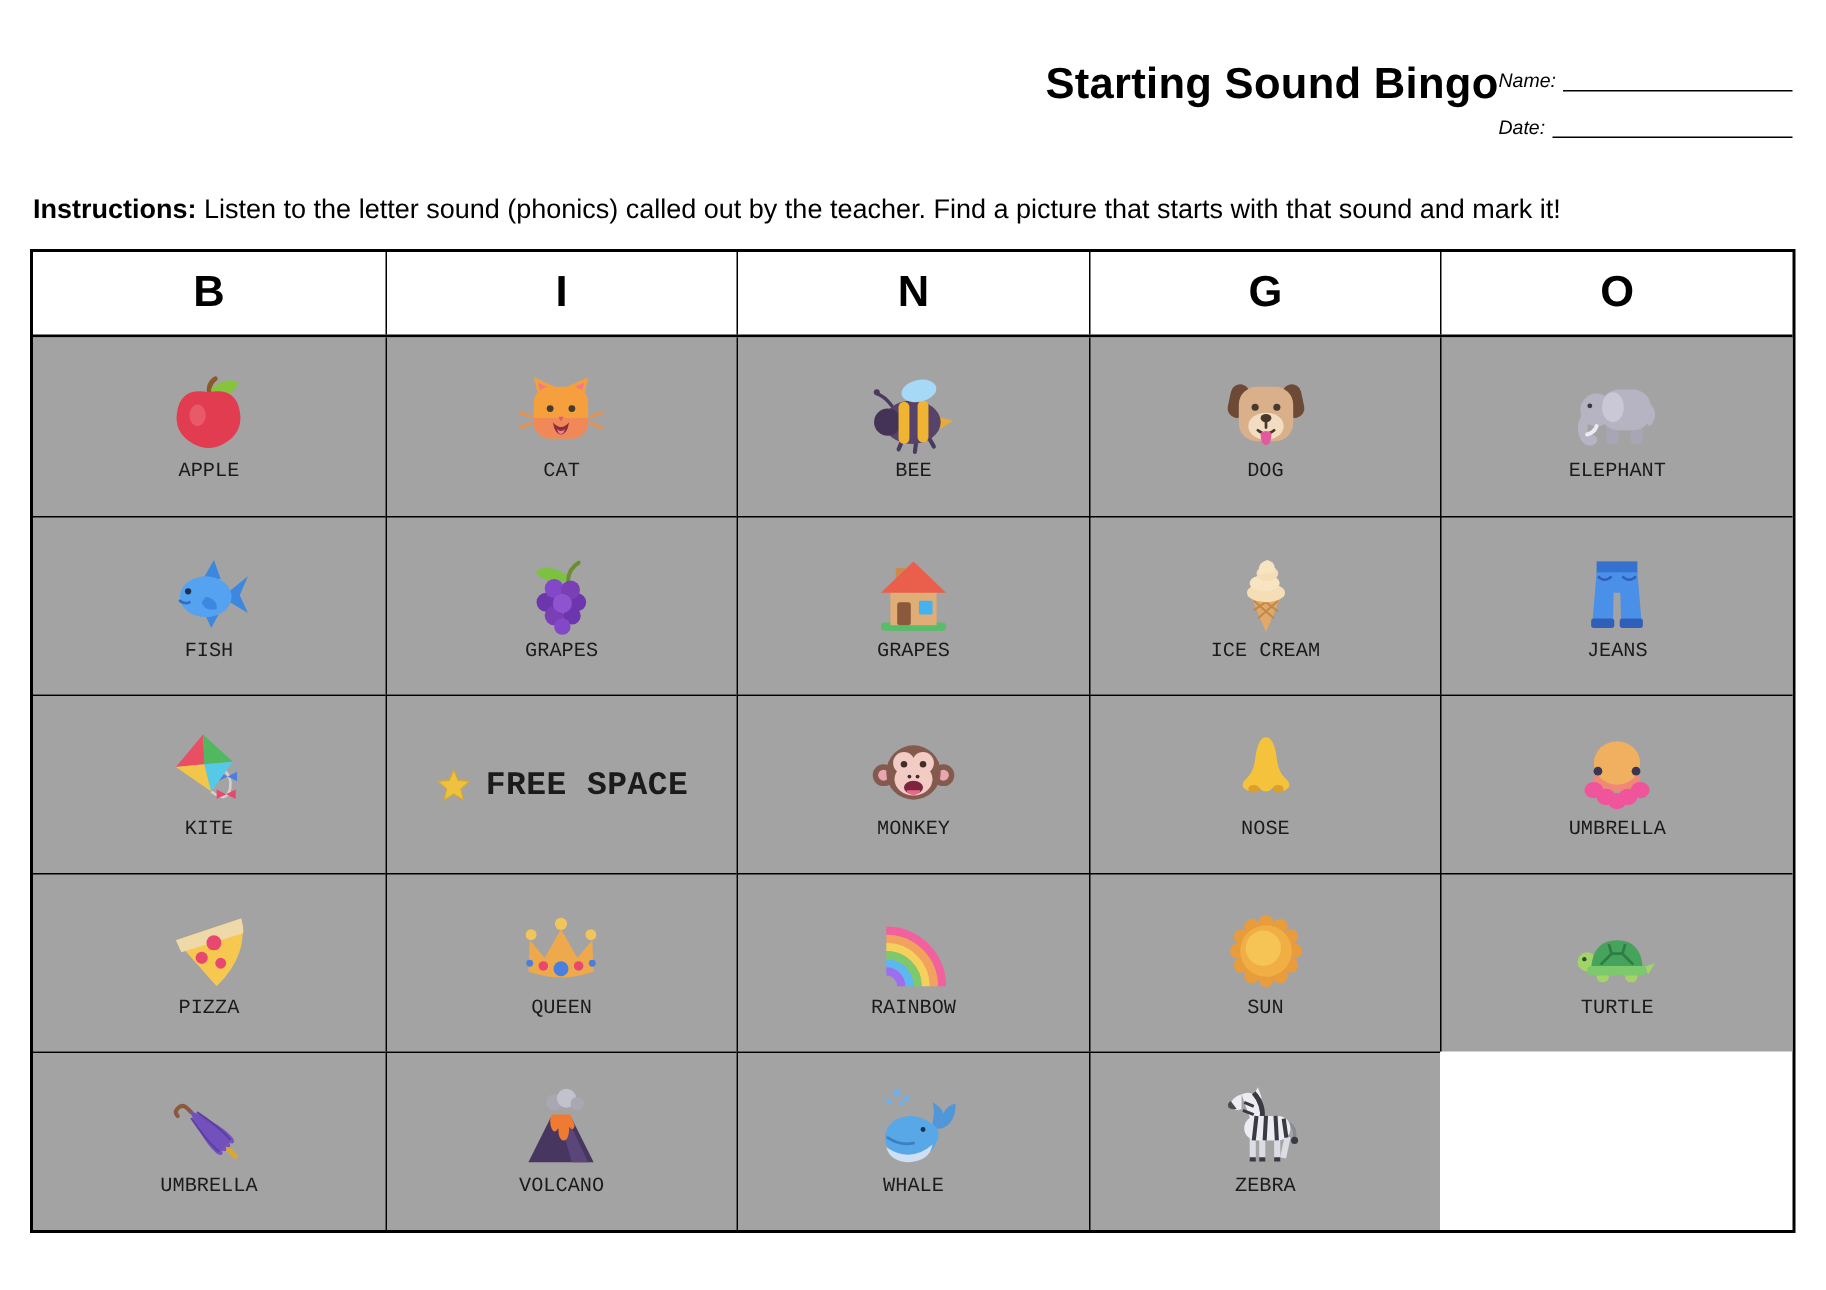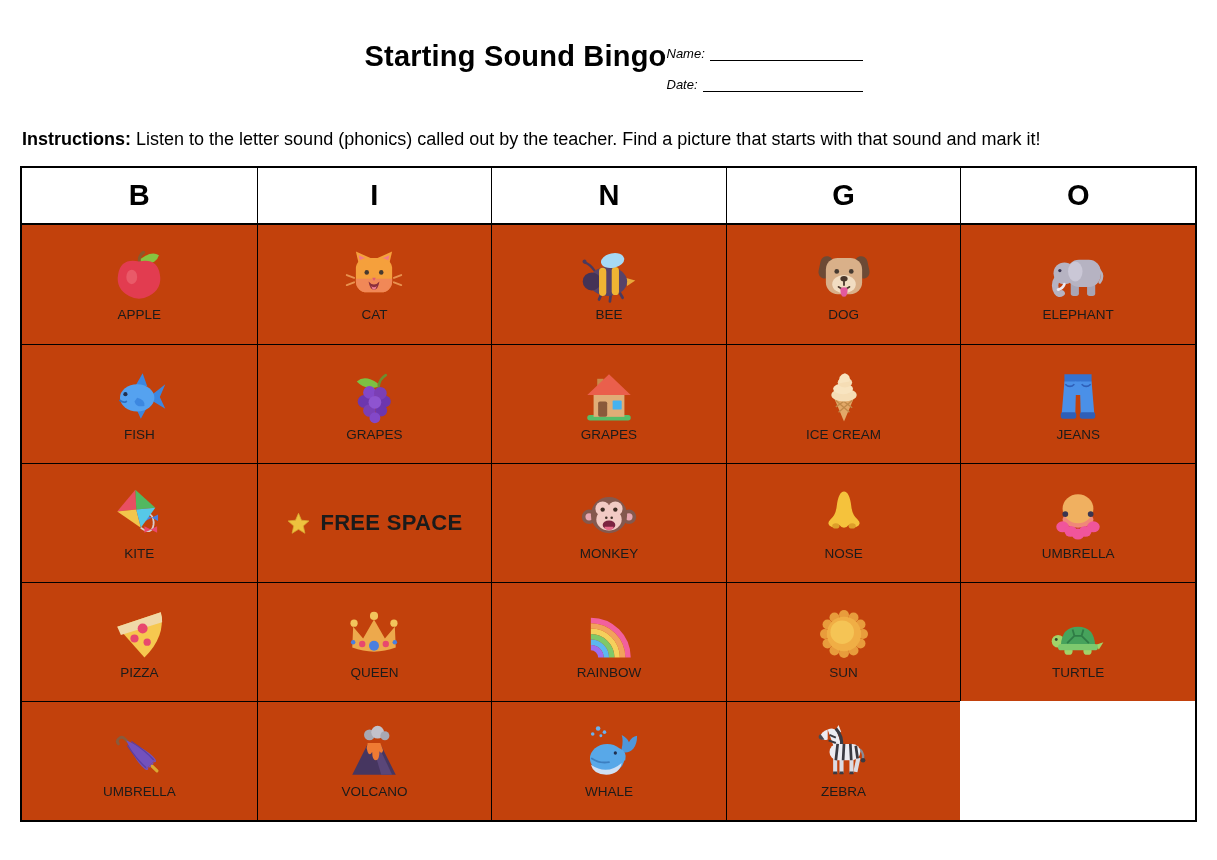--- a/index.html
+++ b/index.html
@@ -1,30 +1,30 @@
 <!DOCTYPE html>
 <html><head>
 <meta charset="utf-8">
 <style>
   * { box-sizing: border-box; margin: 0; padding: 0; }
   html,body { width:1217px; height:860px; background:#ffffff; font-family:"Liberation Sans", sans-serif; color:#000; }
-  .top { display:flex; justify-content:center; align-items:flex-start; padding:40px 22px 0 32px; }
+  .top { display:flex; justify-content:flex-end; align-items:flex-start; padding:40px 22px 0 32px; }
   .title { font-size:29px; font-weight:bold; letter-spacing:0.2px; }
   .fields { width:196px; margin-top:6px; }
   .field-row { display:flex; align-items:flex-end; font-size:13px; margin-bottom:16px;font-style:italic; }
   .field-row .lbl { white-space:nowrap; }
   .writein { flex:1; border-bottom:1.6px solid #000; height:15px; margin-left:5px; }
   .instructions { margin:22px 22px 0 22px; font-size:18px; line-height:18px; }
   .instructions b { font-weight:bold; }
   .bingo { margin:18px 20px 0 20px; border:2.5px solid #000; }
   .bingo-header { display:grid; grid-template-columns:repeat(5,1fr); border-bottom:2.5px solid #000; }
   .bingo-header > div { height:55px; display:flex; align-items:center; justify-content:center; font-size:29px; font-weight:bold; border-left:1.5px solid #000; }
   .bingo-header > div:first-child { border-left:none; }
   .bingo-body { display:grid; grid-template-columns:repeat(5,1fr); }
-  .cell { height:119px; border-left:1.5px solid #000; border-top:1.5px solid #000; display:flex; flex-direction:column; align-items:center; justify-content:center; gap:2px; background:#c2410c; }
+  .cell { height:119px; border-left:1.5px solid #000; border-top:1.5px solid #000; display:flex; flex-direction:column; align-items:center; justify-content:center; gap:2px; background:#a3a3a3;font-family:Liberation Mono, monospace; }
   .cell:nth-child(5n+1) { border-left:none; }
   .cell:nth-child(-n+5)  { border-top:none; }
   .cell .icon svg { width:58px; height:58px; display:block; }
   .cell .label { font-size:13.5px; color:#1b1b1b; }
   .cell.free { flex-direction:row; gap:9px; }
   .cell.free .icon svg { width:25px; height:25px; }
   .cell.free .label { font-size:22px; font-weight:bold; letter-spacing:0.3px; }
 </style>
 </head>
 <body>

